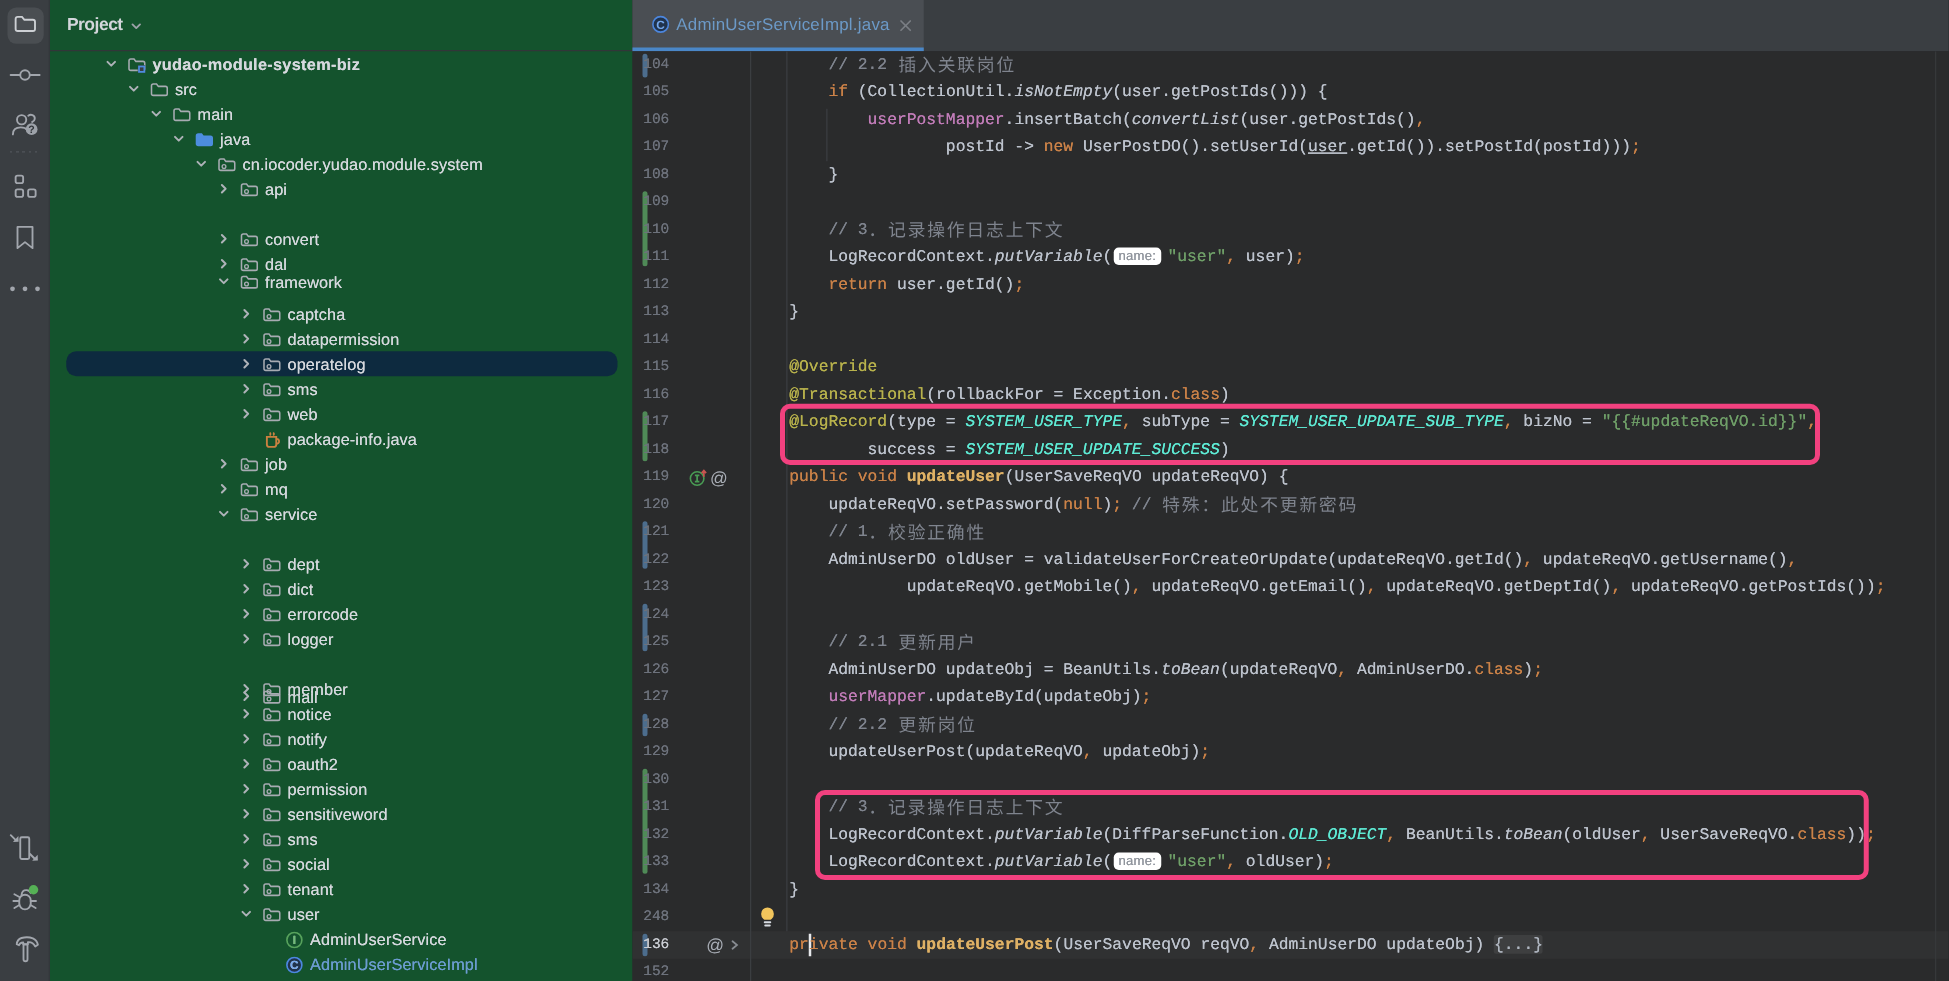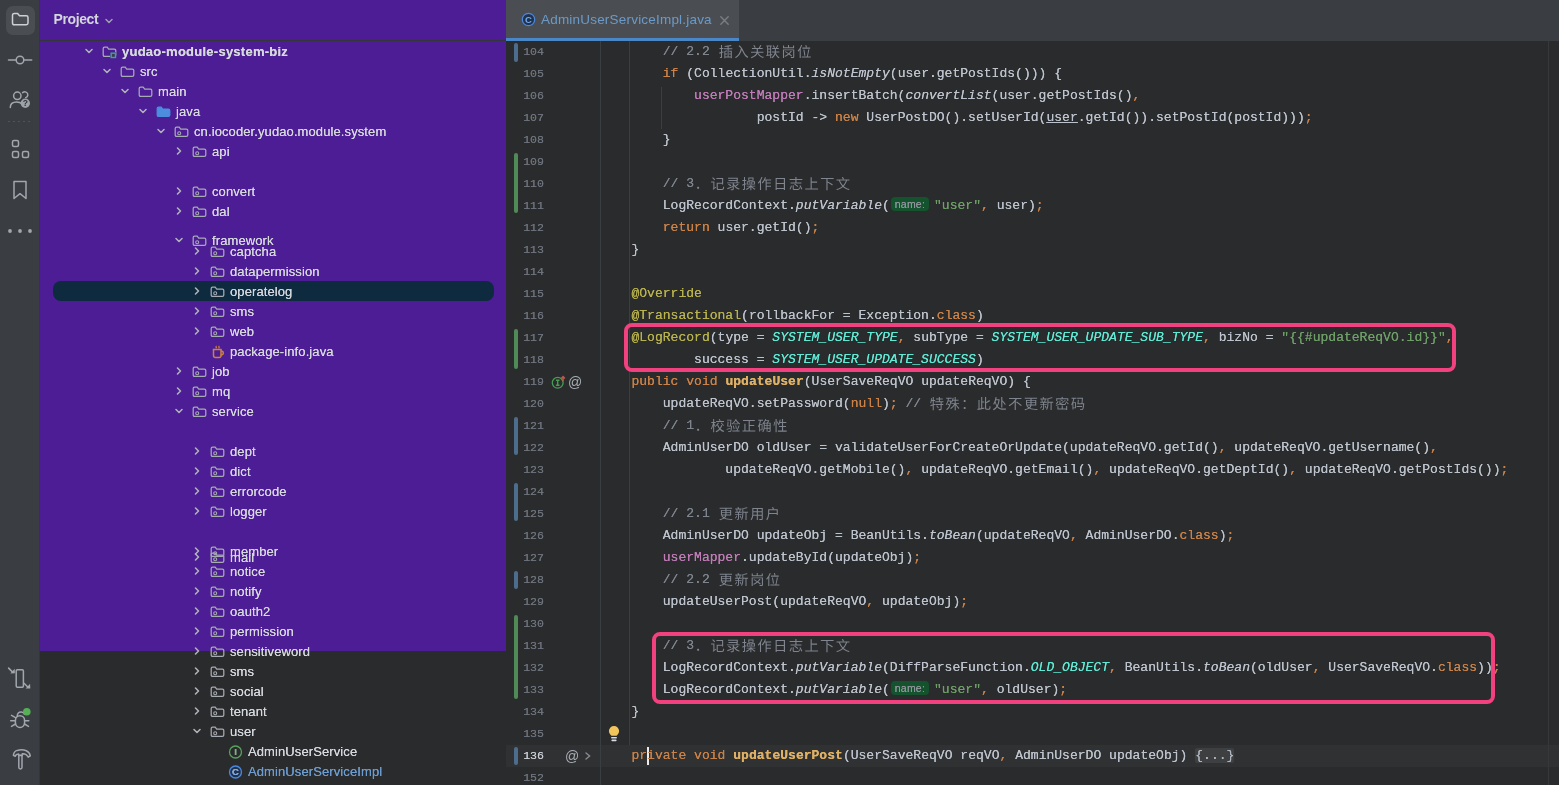--- a/index.html
+++ b/index.html
@@ -1,32 +1,32 @@
 <!DOCTYPE html>
 <html><head><meta charset="utf-8"><style>
 *{margin:0;padding:0;box-sizing:border-box}
 html,body{width:1559px;height:785px;overflow:hidden;background:#2A2B2C}
 #root{position:relative;width:1559px;height:785px;font-family:"Liberation Sans",sans-serif;overflow:hidden}
 .ab{position:absolute}
 #abar{left:0;top:0;width:40px;height:785px;background:#3A3E42;border-right:1px solid #33373B}
-#tree{left:40px;top:0;width:466px;height:651px;background:#4c1d95}
+#tree{left:40px;top:0;width:466px;height:785px;background:#14532d}
 #tabbar{left:506px;top:0;width:1053px;height:41px;background:#3A3E42}
 #tab{left:0;top:0;width:233px;height:41px;background:#4A4E53}
 #tabul{left:0;top:37.5px;width:233px;height:3.5px;background:#4A87C8}
 #editor{left:506px;top:41px;width:1053px;height:744px;background:#2A2B2C;overflow:hidden}
 .trow{position:absolute;left:0;width:466px;height:20px;font-size:13px;color:#D5D8DD;letter-spacing:.1px;text-shadow:0 0 .35px}
 .trow span.lb{position:absolute;top:0;line-height:21px;white-space:pre}
 .trow svg{position:absolute}
 .sel{position:absolute;left:13px;width:441px;height:20px;background:#0D2A3F;border-radius:8px}
 .cl{position:absolute;left:94.1px;font-family:"Liberation Mono",monospace;font-size:13.06px;line-height:22px;white-space:pre;color:#BDC3CD;text-shadow:0 0 .45px}
-.ln{position:absolute;left:0;width:38px;text-align:right;font-family:"Liberation Mono",monospace;font-size:11.6px;line-height:22px;color:#6D727C;text-shadow:0 0 .4px}
+.ln{position:absolute;left:0;width:38px;text-align:center;font-family:"Liberation Mono",monospace;font-size:11.6px;line-height:22px;color:#6D727C;text-shadow:0 0 .4px}
 .k{color:#CB8248}.c{color:#7F848E}.s{color:#6F9F68}.a{color:#B8B24C}
 .p{color:#C17CB8}.i{color:#5eead4;font-style:italic}.m{color:#DFB165;font-weight:bold}
 .t{font-style:italic}.u{text-decoration:underline}
-.inlay{display:inline-block;background:#14532d;color:#90959D;font-family:"Liberation Sans",sans-serif;
+.inlay{display:inline-block;background:#ffffff;color:#90959D;font-family:"Liberation Sans",sans-serif;
  font-size:10.5px;line-height:13px;padding:1px 4px 0 4px;border-radius:4px;vertical-align:1px;margin:0 5px 0 1px;letter-spacing:.2px}
 .fold{background:rgba(255,255,255,.07);border-radius:2px;color:#AEB5BF}
 .vbar{position:absolute;width:4px;border-radius:2px}
 .guide{position:absolute;width:1px;background:#3B3E41}
 .box{position:absolute;border:4px solid #F2417F;border-radius:8px}
 .cjk{position:absolute;fill:#7F848E}
 </style></head>
 <body>
 <div id="root">
 <svg width="0" height="0" style="position:absolute">
@@ -191,21 +191,21 @@
 <div class="trow" style="top:201px">
         <svg style="left:134px;top:5px" width="10" height="10" viewBox="0 0 10 10">
           <path d="M3.5 2 L6.5 5 L3.5 8" stroke="#AEB2B8" stroke-width="1.6" fill="none" stroke-linecap="round" stroke-linejoin="round"></path>
         </svg>
         <svg style="left:152px;top:4px" width="15" height="14" viewBox="0 0 15 14">
           <path d="M1.2 3.6 q0-1.4 1.4-1.4 h2.6 l1.5 1.9 h5.7 q1.4 0 1.4 1.4 v4.4 q0 1.4-1.4 1.4 h-9.8 q-1.4 0-1.4-1.4 z" stroke="#A7ABB2" stroke-width="1.25" fill="none"></path>
           <circle cx="5.2" cy="8.2" r="1.5" stroke="#A7ABB2" stroke-width="1.1" fill="none"></circle>
         </svg>
         <span class="lb" style="left:172px;color:#D5D8DD">dal</span>
       </div>
-<div class="trow" style="top:230px">
+<div class="trow" style="top:215px">
         <svg style="left:134px;top:5px" width="10" height="10" viewBox="0 0 10 10">
           <path d="M2 3.5 L5 6.5 L8 3.5" stroke="#AEB2B8" stroke-width="1.6" fill="none" stroke-linecap="round" stroke-linejoin="round"></path>
         </svg>
         <svg style="left:152px;top:4px" width="15" height="14" viewBox="0 0 15 14">
           <path d="M1.2 3.6 q0-1.4 1.4-1.4 h2.6 l1.5 1.9 h5.7 q1.4 0 1.4 1.4 v4.4 q0 1.4-1.4 1.4 h-9.8 q-1.4 0-1.4-1.4 z" stroke="#A7ABB2" stroke-width="1.25" fill="none"></path>
           <circle cx="5.2" cy="8.2" r="1.5" stroke="#A7ABB2" stroke-width="1.1" fill="none"></circle>
         </svg>
         <span class="lb" style="left:172px;color:#D5D8DD">framework</span>
       </div>
 <div class="trow" style="top:241px">
@@ -511,21 +511,21 @@
 <div class="ln" style="top:462px;color:#6D727C">125</div>
 <div class="ln" style="top:484px;color:#6D727C">126</div>
 <div class="ln" style="top:506px;color:#6D727C">127</div>
 <div class="ln" style="top:528px;color:#6D727C">128</div>
 <div class="ln" style="top:550px;color:#6D727C">129</div>
 <div class="ln" style="top:572px;color:#6D727C">130</div>
 <div class="ln" style="top:594px;color:#6D727C">131</div>
 <div class="ln" style="top:616px;color:#6D727C">132</div>
 <div class="ln" style="top:638px;color:#6D727C">133</div>
 <div class="ln" style="top:660px;color:#6D727C">134</div>
-<div class="ln" style="top:682px;color:#6D727C">135</div>
+<div class="ln" style="top:682px;color:#6D727C">248</div>
 <div class="ln" style="top:704px;color:#CACDD3">136</div>
 <div class="ln" style="top:726px">152</div>
 <svg style="position:absolute;left:45px;top:334px" width="16" height="15" viewBox="0 0 16 15">
 <circle cx="6.7" cy="7.8" r="5.4" stroke="#499C54" stroke-width="1.3" fill="none"></circle>
 <path d="M4.9 5.3 h3.6 M4.9 10.3 h3.6 M6.7 5.3 v5" stroke="#499C54" stroke-width="1.4" fill="none"></path>
 <path d="M12.1 6.3 V1.9 M10.3 3.5 L12.1 1.5 L13.9 3.5" stroke="#C75450" stroke-width="1.4" fill="none"></path>
       </svg>
 <div style="position:absolute;left:62px;top:330px;line-height:22px;font-size:14px;color:#A9AEB6">@</div>
 <div style="position:absolute;left:59px;top:704px;line-height:22px;font-size:14px;color:#A9AEB6">@</div>
 <svg style="position:absolute;left:77px;top:710px" width="10" height="10" viewBox="0 0 10 10">

